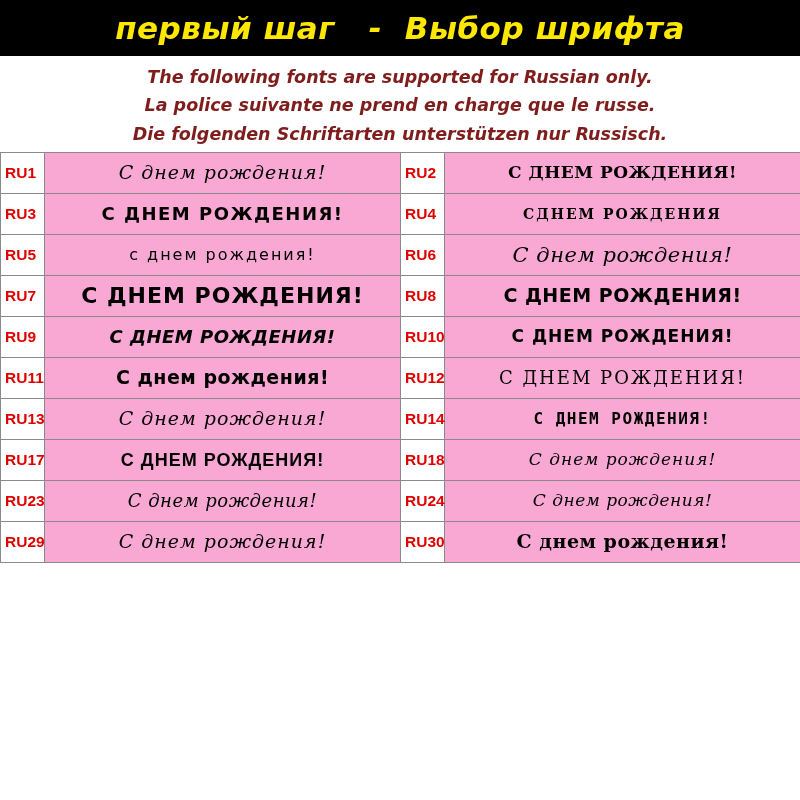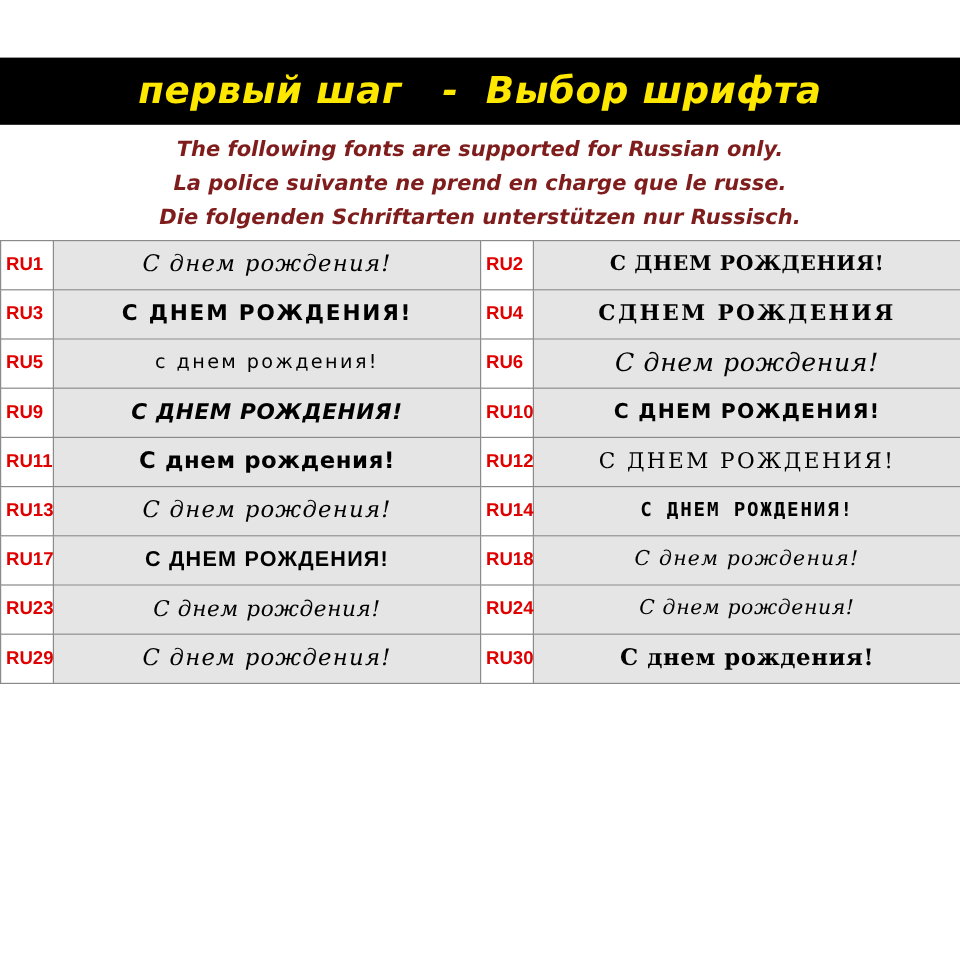--- a/index.html
+++ b/index.html
@@ -22,21 +22,20 @@
 
   
   .banner {
     width: 800px;
     height: 56px;
     background: #000000;
     display: flex;
     align-items: center;
     justify-content: center;
     box-sizing: border-box;
-    margin-top: 48px;
   }
   .banner-text {
     color: #ffe800;
     font-family: "DejaVu Sans", sans-serif;
     font-weight: bold;
     font-style: italic;
     font-size: 31px;
     letter-spacing: 0.5px;
     white-space: pre;
     line-height: 1;
@@ -78,37 +77,37 @@
     color: #e00000;
     font-family: "Liberation Sans", sans-serif;
     font-weight: bold;
     font-size: 15.5px;
     text-align: left;
     padding-left: 4px;
     white-space: nowrap;
   }
   td.sample-cell {
     width: 356px;
-    background: #e5e5e5;
+    background: #f9a8d4;
     text-align: center;
     overflow: hidden;
     white-space: nowrap;
   }
   .sample {
     display: inline-block;
     color: #000000;
     line-height: 1;
     white-space: nowrap;
   }
 
   
   .s-script      { font-family: "DejaVu Serif", serif; font-style: italic; font-size: 19px; letter-spacing: 1px; }
   .s-bold-serif  { font-family: "DejaVu Serif", serif; font-weight: bold; font-size: 17px; letter-spacing: 0.5px; }
   .s-caps-bold   { font-family: "DejaVu Sans", sans-serif; font-weight: bold; font-size: 18px; letter-spacing: 1.5px; }
-  .s-ornate      { font-family: "DejaVu Serif", serif; font-weight: bold; font-size: 18px; letter-spacing: 2px; }
+  .s-ornate      { font-family: "DejaVu Serif", serif; font-weight: bold; font-size: 14px; letter-spacing: 2px; }
   .s-thin-caps   { font-family: "DejaVu Sans", sans-serif; font-size: 16px; letter-spacing: 2px; }
   .s-calligraph  { font-family: "DejaVu Serif", serif; font-style: italic; font-size: 21px; letter-spacing: 0.5px; }
   .s-heavy       { font-family: "DejaVu Sans", sans-serif; font-weight: bold; font-size: 22px; letter-spacing: 1px; }
   .s-wide-bold   { font-family: "DejaVu Sans", sans-serif; font-weight: bold; font-size: 19px; letter-spacing: 0.5px; }
   .s-black-caps  { font-family: "DejaVu Sans", sans-serif; font-weight: bold; font-style: italic; font-size: 18px; letter-spacing: 0.5px; }
   .s-outline     { font-family: "DejaVu Sans", sans-serif; font-weight: bold; font-size: 17px; letter-spacing: 1px; }
   .s-round-bold  { font-family: "DejaVu Sans", sans-serif; font-weight: bold; font-size: 19px; letter-spacing: 0.5px; }
   .s-serif-caps  { font-family: "DejaVu Serif", serif; font-size: 18px; letter-spacing: 2px; }
   .s-brush       { font-family: "DejaVu Serif", serif; font-style: italic; font-size: 19px; letter-spacing: 1px; }
   .s-stencil     { font-family: "DejaVu Sans Mono", monospace; font-weight: bold; font-size: 16px; letter-spacing: 1.5px; }
@@ -158,20 +157,26 @@
           <td class="code-cell">RU4</td>
           <td class="sample-cell"><span class="sample s-ornate">СДНЕМ РОЖДЕНИЯ</span></td>
         </tr>
         <tr>
           <td class="code-cell">RU5</td>
           <td class="sample-cell"><span class="sample s-thin-caps">с днем рождения!</span></td>
           <td class="code-cell">RU6</td>
           <td class="sample-cell"><span class="sample s-calligraph">С днем рождения!</span></td>
         </tr>
         <tr>
+          <td class="code-cell">RU7</td>
+          <td class="sample-cell"><span class="sample s-heavy">С ДНЕМ РОЖДЕНИЯ!</span></td>
+          <td class="code-cell">RU8</td>
+          <td class="sample-cell"><span class="sample s-wide-bold">С ДНЕМ РОЖДЕНИЯ!</span></td>
+        </tr>
+        <tr>
           <td class="code-cell">RU9</td>
           <td class="sample-cell"><span class="sample s-black-caps">С ДНЕМ РОЖДЕНИЯ!</span></td>
           <td class="code-cell">RU10</td>
           <td class="sample-cell"><span class="sample s-outline">С ДНЕМ РОЖДЕНИЯ!</span></td>
         </tr>
         <tr>
           <td class="code-cell">RU11</td>
           <td class="sample-cell"><span class="sample s-round-bold">С днем рождения!</span></td>
           <td class="code-cell">RU12</td>
           <td class="sample-cell"><span class="sample s-serif-caps">С ДНЕМ РОЖДЕНИЯ!</span></td>

